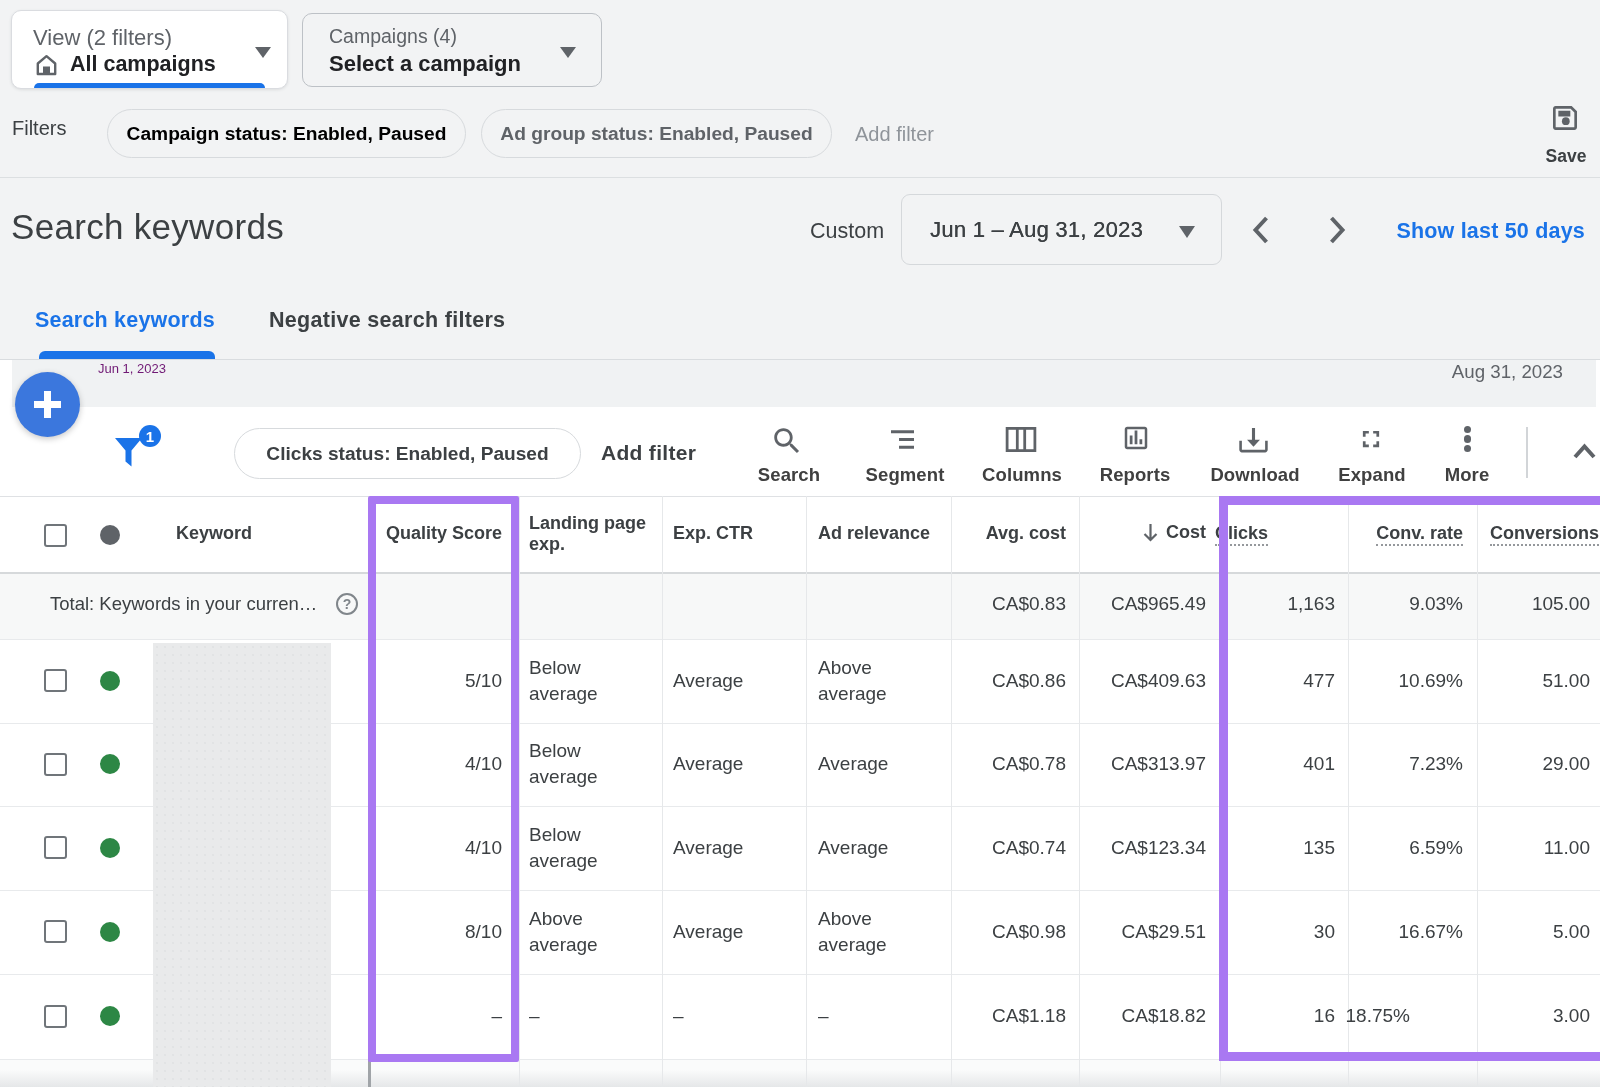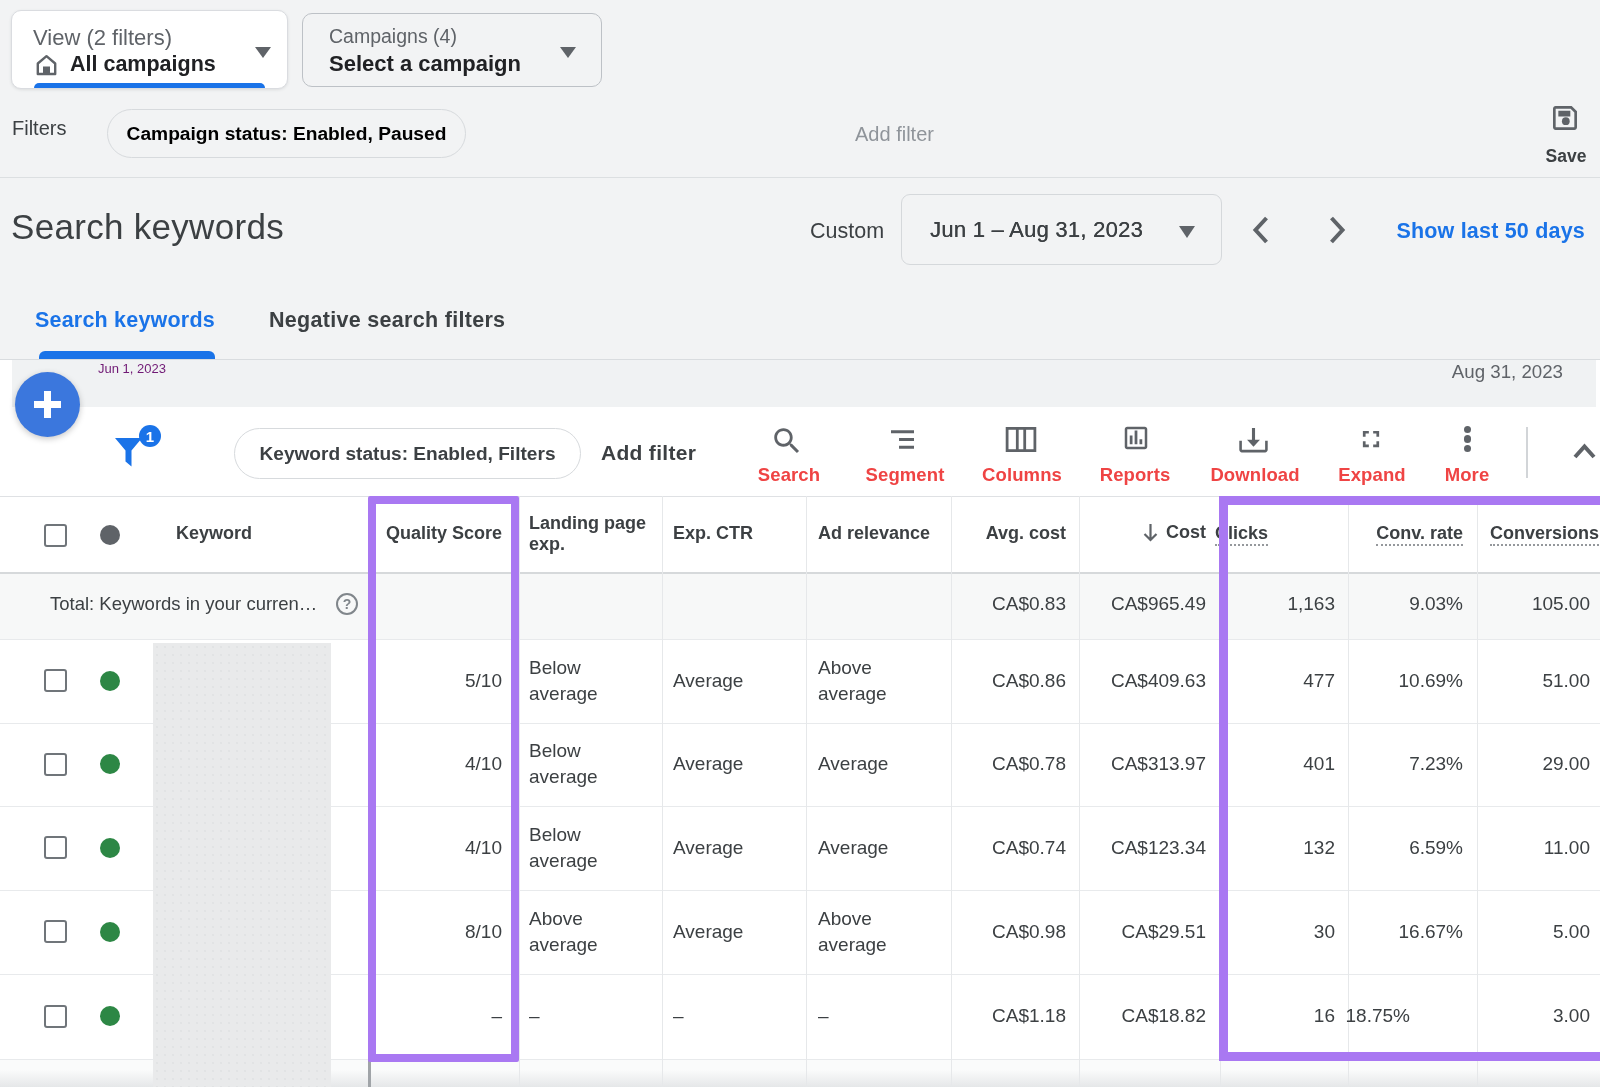--- a/index.html
+++ b/index.html
@@ -6,21 +6,21 @@
 .a{position:absolute}
 .flex{display:flex;align-items:center}
 .r{justify-content:flex-end;text-align:right}
 .hl{font-weight:700;font-size:18px;color:#3c4043;white-space:nowrap}
 .cell{font-size:19px;color:#3c4043;white-space:nowrap}
 .vline{position:absolute;width:1px;background:#e6e8ea}
 .hline{position:absolute;height:1px;background:#e8eaec;left:0;width:1600px}
 .dot{position:absolute;border-radius:50%}
 .cb{position:absolute;width:23px;height:23px;border:2.5px solid #70757a;border-radius:3px;background:#fff}
 .du{border-bottom:2.5px dotted #95989c;padding-bottom:1.5px}
-.icolbl{position:absolute;font-size:18.5px;font-weight:700;letter-spacing:.1px;color:#ef4444;text-align:center;transform:translateX(-50%)}
+.icolbl{position:absolute;font-size:18.5px;font-weight:700;letter-spacing:.1px;color:#404040;text-align:center;transform:translateX(-50%)}
 </style></head><body>
 <div id="p">
 <div class="a" style="left:0;top:0;width:1600px;height:359px;background:#f2f3f4"></div>
 <div class="a" style="left:12px;top:359.5px;width:1584px;height:47px;background:#f0f2f3"></div>
 <div class="a" style="left:0;top:177px;width:1600px;height:1px;background:#dcdfe1"></div>
 <div class="a" style="left:0;top:358.5px;width:1600px;height:1px;background:#d9dcdf"></div>
 <div class="a" style="left:11px;top:10px;width:277px;height:79px;background:#fff;border:1px solid #dadce0;border-radius:10px;box-shadow:0 1px 3px rgba(60,64,67,.12);overflow:hidden">
 <div class="a" style="left:21px;top:14px;font-size:22px;color:#5f6368">View (2 filters)</div>
 <svg class="a" style="left:23px;top:42px" width="23" height="24" viewBox="0 0 23 24">
         <path d="M11.5 3.2 L2.8 10.5 V21 H20.2 V10.5 Z" fill="none" stroke="#5f6368" stroke-width="2.4" stroke-linejoin="round"></path>
@@ -30,20 +30,21 @@
 <div class="a" style="left:243px;top:36px;width:0;height:0;border-left:8px solid transparent;border-right:8px solid transparent;border-top:11.5px solid #5f6368"></div>
 <div class="a" style="left:22px;top:72px;width:231px;height:7px;background:#1a73e8;border-radius:5px 5px 0 0"></div>
 </div>')
 <div class="a" style="left:302px;top:13px;width:300px;height:74px;border:1.5px solid #bdc1c6;border-radius:10px">
 <div class="a" style="left:26px;top:11px;font-size:19.5px;color:#5f6368">Campaigns (4)</div>
 <div class="a" style="left:26px;top:37px;font-size:22px;font-weight:700;color:#202124">Select a campaign</div>
 <div class="a" style="left:257px;top:33px;width:0;height:0;border-left:8px solid transparent;border-right:8px solid transparent;border-top:11px solid #5f6368"></div>
 </div>
 <div class="a" style="left:12px;top:117px;font-size:20px;color:#3c4043">Filters</div>
 <div class="a flex" style="left:107px;top:109px;width:359px;height:49px;border:1.5px solid #d7dadd;border-radius:25px;font-size:19.2px;font-weight:700;color:#000000;justify-content:center">Campaign status: Enabled, Paused</div>
+<div class="a flex" style="left:481px;top:109px;width:351px;height:49px;border:1.5px solid #d7dadd;border-radius:25px;font-size:19.2px;font-weight:700;color:#5f6368;justify-content:center">Ad group status: Enabled, Paused</div>
 <div class="a" style="left:855px;top:123px;font-size:20px;color:#8f949a">Add filter</div>
 <svg class="a" style="left:1549px;top:102px" width="32" height="32" viewBox="0 0 24 24">
       <path d="M17 3H5c-1.1 0-2 .9-2 2v14c0 1.1.9 2 2 2h14c1.1 0 2-.9 2-2V7l-4-4zm2 16H5V5h11.17L19 7.83V19zM7 6.6h9v4.2H7z" fill="#5f6368"></path>
       <circle cx="12.6" cy="14.4" r="2.9" fill="#5f6368"></circle>
     </svg>
 <div class="a" style="left:1543px;top:146px;width:46px;text-align:center;font-size:17.5px;font-weight:700;color:#3c4043">Save</div>
 <div class="a" style="left:11px;top:207px;font-size:35px;font-weight:400;color:#3c4043;letter-spacing:.3px">Search keywords</div>
 <div class="a" style="left:810px;top:219px;font-size:21.5px;color:#3c4043">Custom</div>
 <div class="a" style="left:901px;top:194px;width:321px;height:71px;border:1.5px solid #d5d8db;border-radius:9px">
 <div class="a" style="left:28px;top:21.5px;font-size:22px;letter-spacing:.25px;color:#3c4043;text-shadow:.3px 0 0 #3c4043">Jun 1 – Aug 31, 2023</div>
@@ -62,21 +63,21 @@
 <div class="a" style="left:98px;top:361px;font-size:13px;color:#701a75">Jun 1, 2023</div>
 <div class="a" style="left:1380px;width:183px;text-align:right;font-size:18.7px;top:361px;color:#5f6368">Aug 31, 2023</div>
 <div class="a" style="left:15px;top:372px;width:65px;height:65px;border-radius:50%;background:#3b77dd;box-shadow:0 2px 6px rgba(0,0,0,.22)">
 <div class="a" style="left:29.1px;top:18.6px;width:6.8px;height:27.6px;background:#fff"></div>
 <div class="a" style="left:18.7px;top:29.1px;width:27.6px;height:6.8px;background:#fff"></div>
 </div>
 <svg class="a" style="left:114px;top:437px" width="44" height="31" viewBox="0 0 44 31">
       <path d="M1 1 H28 L17.5 13.5 V29.5 L11.5 24.5 V13.5 Z" fill="#1a73e8"></path>
     </svg>
 <div class="a flex" style="left:139px;top:425px;width:22px;height:22px;border-radius:50%;background:#1a73e8;color:#fff;font-size:15px;font-weight:700;justify-content:center">1</div>
-<div class="a flex" style="left:234px;top:428px;width:347px;height:51px;background:#fff;border:1.5px solid #d7dadd;border-radius:26px;font-size:19.1px;font-weight:700;color:#3c4043;justify-content:center">Keyword status: Enabled, Filters</div>
+<div class="a flex" style="left:234px;top:428px;width:347px;height:51px;background:#fff;border:1.5px solid #d7dadd;border-radius:26px;font-size:19.1px;font-weight:700;color:#3c4043;justify-content:center">Clicks status: Enabled, Paused</div>
 <div class="a" style="left:601px;top:441px;font-size:21px;font-weight:700;letter-spacing:.3px;color:#3c4043">Add filter</div>
 <svg class="a" style="left:770px;top:424px" width="34" height="34" viewBox="0 0 24 24">
       <path d="M15.5 14h-.79l-.28-.27C15.41 12.59 16 11.11 16 9.5 16 5.91 13.09 3 9.5 3S3 5.91 3 9.5 5.91 16 9.5 16c1.61 0 3.09-.59 4.23-1.57l.27.28v.79l5 4.99L20.49 19l-4.99-5zm-6 0C7.01 14 5 11.99 5 9.5S7.01 5 9.5 5 14 7.01 14 9.5 11.99 14 9.5 14z" fill="#5f6368"></path>
     </svg>
 <div class="icolbl" style="left:789px;top:464px">Search</div>
 <svg class="a" style="left:886px;top:428px" width="33" height="23" viewBox="0 0 24 20">
       <path d="M2 2h20v2.6H2zM9 8.7h13v2.6H9zM9 15.4h13V18H9z" fill="#5f6368"></path>
     </svg>
 <div class="icolbl" style="left:905px;top:464px">Segment</div>
 <svg class="a" style="left:1005px;top:427px" width="32" height="25" viewBox="0 0 33 27">
@@ -187,21 +188,21 @@
 <div class="a cell flex r" style="left:382px;top:806px;width:120px;height:83.5px">4/10</div>
 <div class="a cell flex" style="left:529px;top:806px;width:110px;height:83.5px;line-height:26px">
       <div>Below<br>average</div>
     </div>
 <div class="a cell flex" style="left:673px;top:806px;width:120px;height:83.5px">Average</div>
 <div class="a cell flex" style="left:818px;top:806px;width:110px;height:83.5px;line-height:26px">
       <div>Average</div>
     </div>
 <div class="a cell flex r" style="left:946px;top:806px;width:120px;height:83.5px">CA$0.74</div>
 <div class="a cell flex r" style="left:1086px;top:806px;width:120px;height:83.5px">CA$123.34</div>
-<div class="a cell flex r" style="left:1215px;top:806px;width:120px;height:83.5px">132</div>
+<div class="a cell flex r" style="left:1215px;top:806px;width:120px;height:83.5px">135</div>
 <div class="a cell flex r" style="left:1343px;top:806px;width:120px;height:83.5px">6.59%</div>
 <div class="a cell flex r" style="left:1470px;top:806px;width:120px;height:83.5px">11.00</div>
 <div class="cb" style="left:44px;top:920.0px"></div>
 <div class="dot" style="left:100px;top:921.5px;width:20px;height:20px;background:#2d8745"></div>
 <div class="a cell flex r" style="left:382px;top:889.5px;width:120px;height:84.0px">8/10</div>
 <div class="a cell flex" style="left:529px;top:889.5px;width:110px;height:84.0px;line-height:26px">
       <div>Above<br>average</div>
     </div>
 <div class="a cell flex" style="left:673px;top:889.5px;width:120px;height:84.0px">Average</div>
 <div class="a cell flex" style="left:818px;top:889.5px;width:110px;height:84.0px;line-height:26px">

